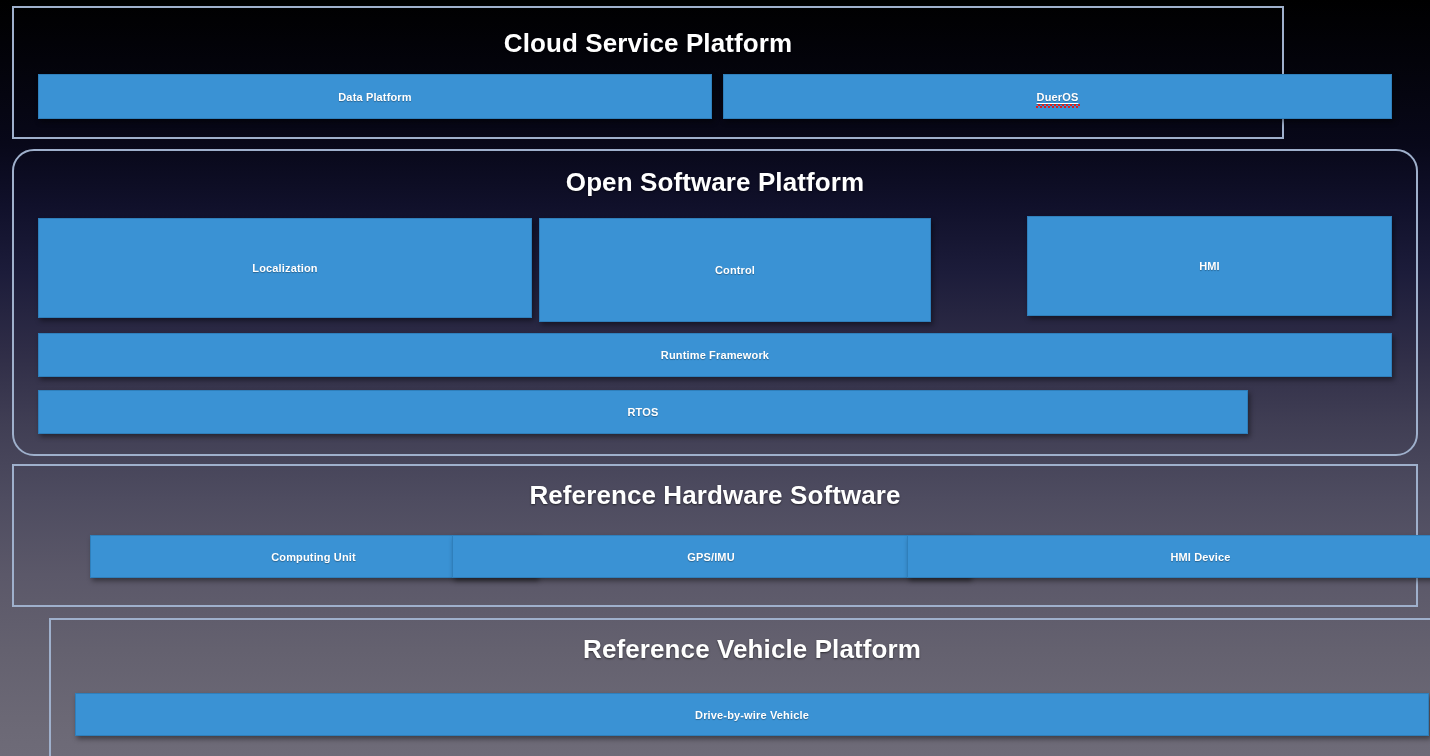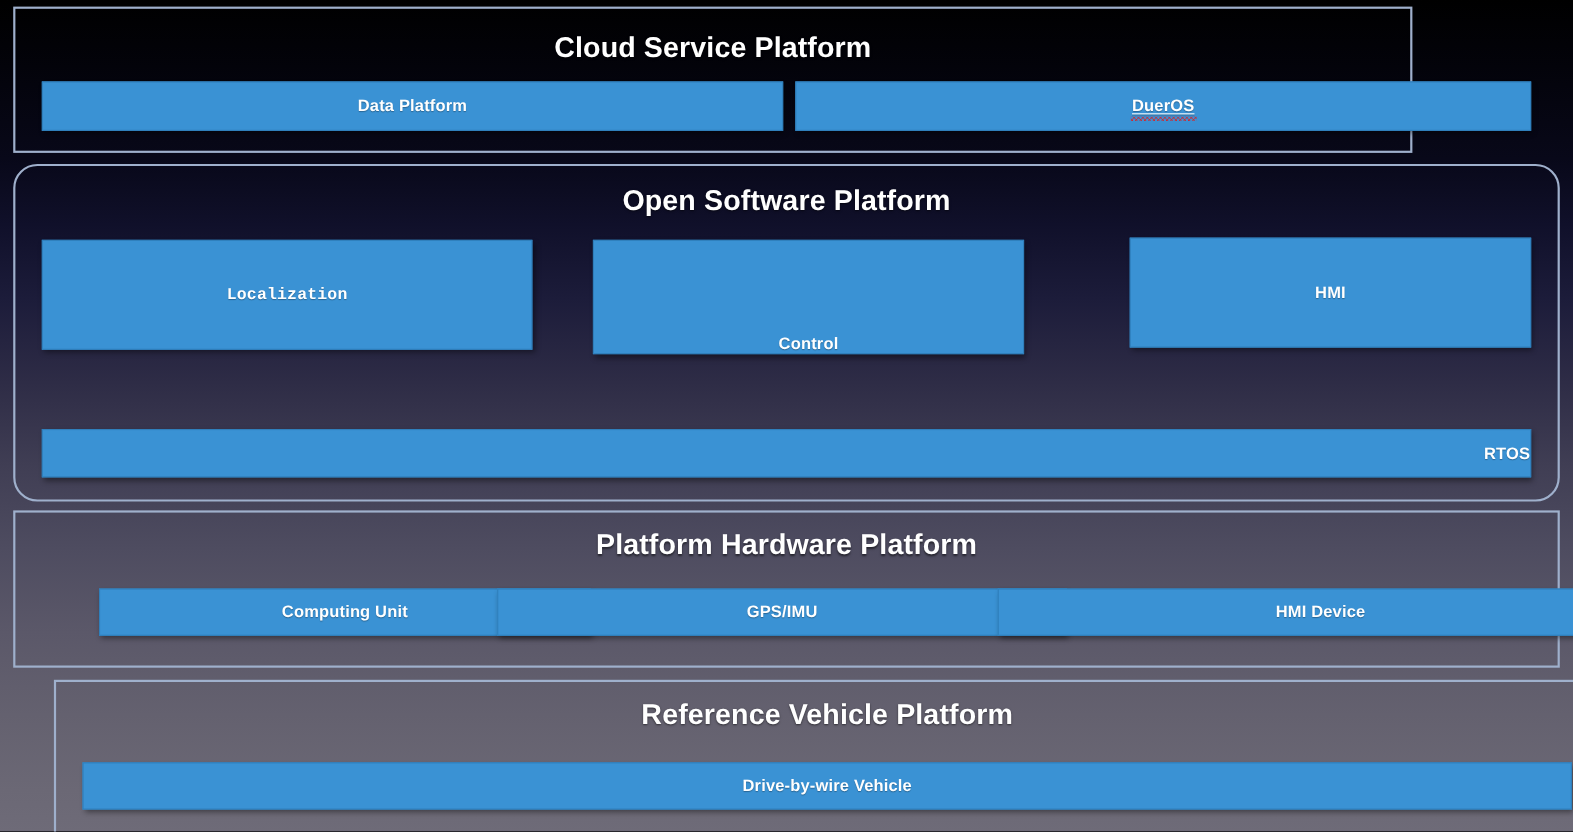--- a/index.html
+++ b/index.html
@@ -71,21 +71,21 @@
     border: 1px solid #2f7fbb;
     display: flex;
     align-items: center;
     justify-content: center;
     box-shadow: 2px 3px 5px rgba(0,0,0,0.42);
   }
 
   .box-label {
     color: #ffffff;
     font-weight: bold;
-    font-size: 15px;
+    font-size: 11px;
     letter-spacing: 0.15px;
     white-space: nowrap;
     text-shadow: 0 1px 1px rgba(0,0,0,0.30);
   }
 
   
   .spellflag {
     position: relative;
     text-decoration: underline;
     text-decoration-thickness: 1px;
@@ -124,41 +124,44 @@
 
     <div class="box" style="left:709px; top:66px; width:669px; height:45px;">
       <span class="box-label spellflag">DuerOS</span>
     </div>
   </div>
 
   <div class="section" style="left:12px; top:149px; width:1406px; height:307px;border-radius:22px;">
 
     <div class="section-title" style="top:16px;">Open Software Platform</div>
 
-    <div class="box" style="left:24px; top:67px; width:446px; height:100px;font-family:Liberation Mono, monospace;">
+    <div class="box" style="left:24px; top:67px; width:494px; height:100px;">
       <span class="box-label">Localization</span>
     </div>
 
-    <div class="box" style="left:525px; top:67px; width:392px; height:104px;align-items:flex-end;">
+    <div class="box" style="left:525px; top:67px; width:392px; height:104px;">
       <span class="box-label">Control</span>
     </div>
 
     <div class="box" style="left:1013px; top:65px; width:365px; height:100px;">
       <span class="box-label">HMI</span>
     </div>
 
+    <div class="box" style="left:24px; top:182px; width:1354px; height:44px;">
+      <span class="box-label">Runtime Framework</span>
+    </div>
 
-    <div class="box" style="left:24px; top:239px; width:1354px; height:44px;justify-content:flex-end;">
+    <div class="box" style="left:24px; top:239px; width:1210px; height:44px;">
       <span class="box-label">RTOS</span>
     </div>
   </div>
 
   <div class="section" style="left:12px; top:464px; width:1406px; height:143px;">
 
-    <div class="section-title" style="top:14px;">Platform Hardware Platform</div>
+    <div class="section-title" style="top:14px;">Reference Hardware Software</div>
 
     <div class="box" style="left:36px; top:69px; width:447px; height:43px;margin-left:40px;">
       <span class="box-label">Computing Unit</span>
     </div>
 
     <div class="box" style="left:438px; top:69px; width:518px; height:43px;">
       <span class="box-label">GPS/IMU</span>
     </div>
 
     <div class="box" style="left:893px; top:69px; width:587px; height:43px;">

